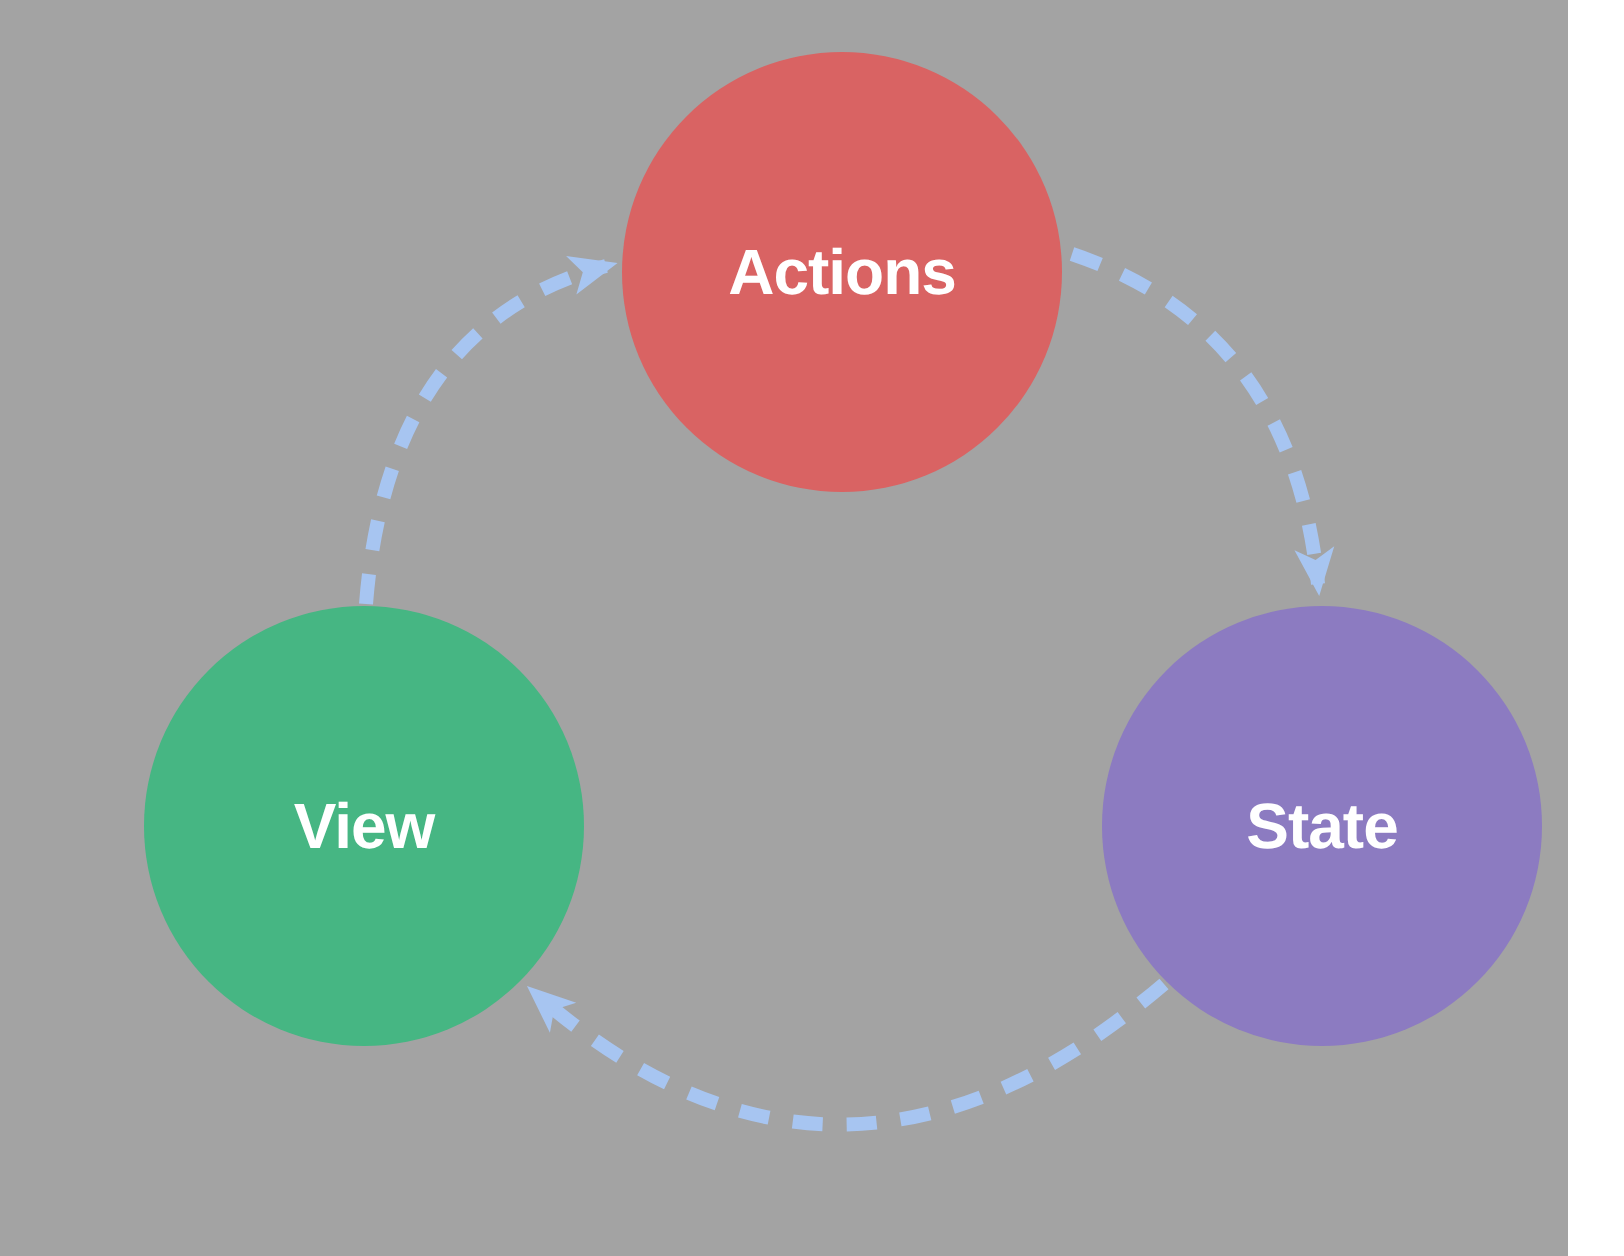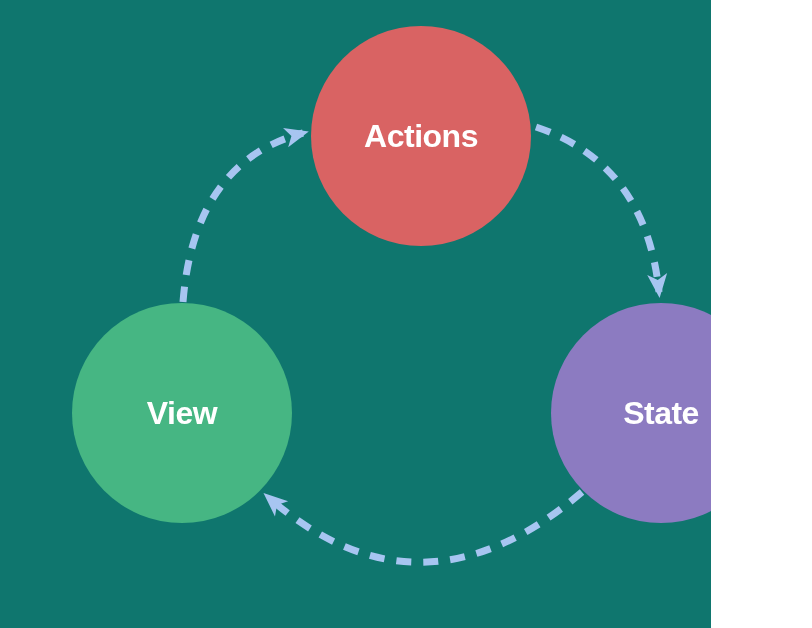--- a/index.html
+++ b/index.html
@@ -2,23 +2,23 @@
 <html><head>
 <meta charset="utf-8">
 <style>
   html, body {
     margin: 0;
     padding: 0;
     background: #ffffff;
   }
   .stage {
     position: relative;
-    width: 711px;
+    width: 784px;
     height: 628px;
-    background: #0f766e;
+    background: #a3a3a3;
     overflow: hidden;
     font-family: "Liberation Sans", sans-serif;
     text-align: center;
   }
   svg.diagram {
     display: block;
     width: 812px;
     height: 628px;
   }
   .edge {

